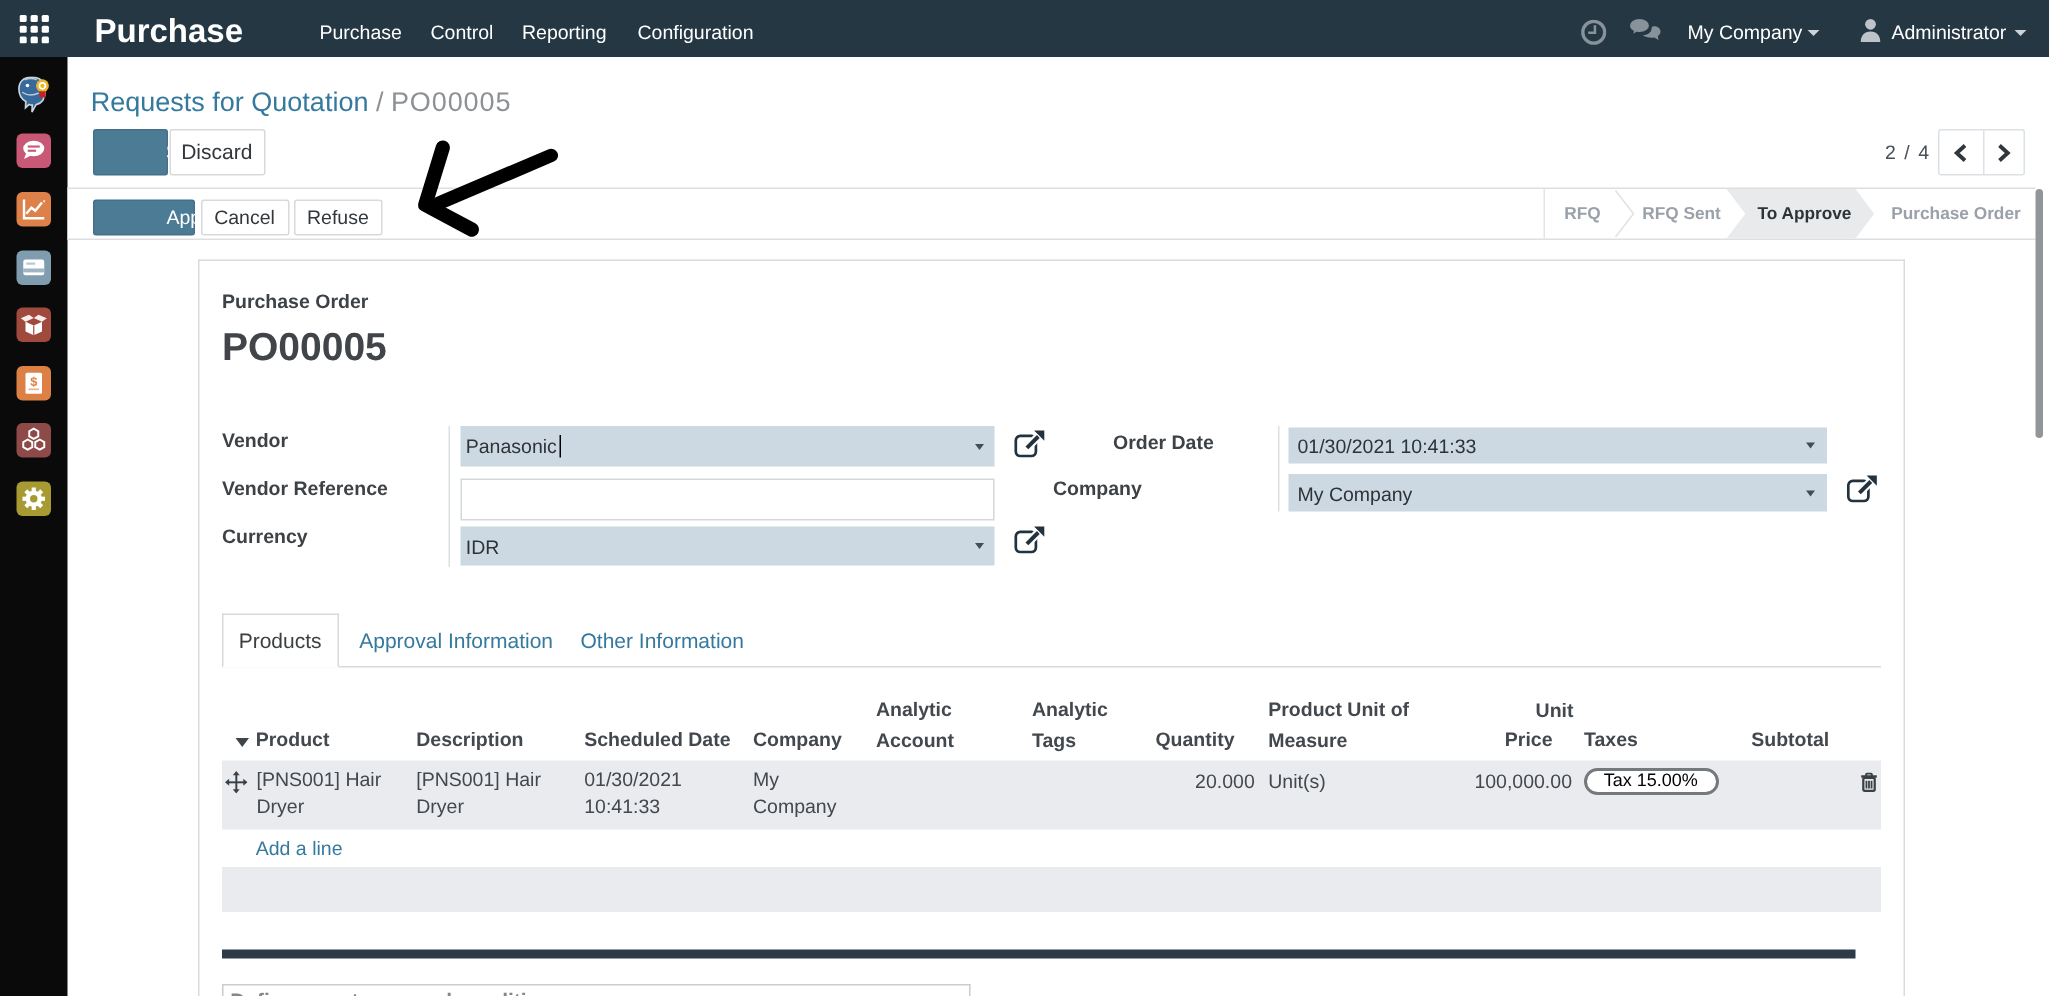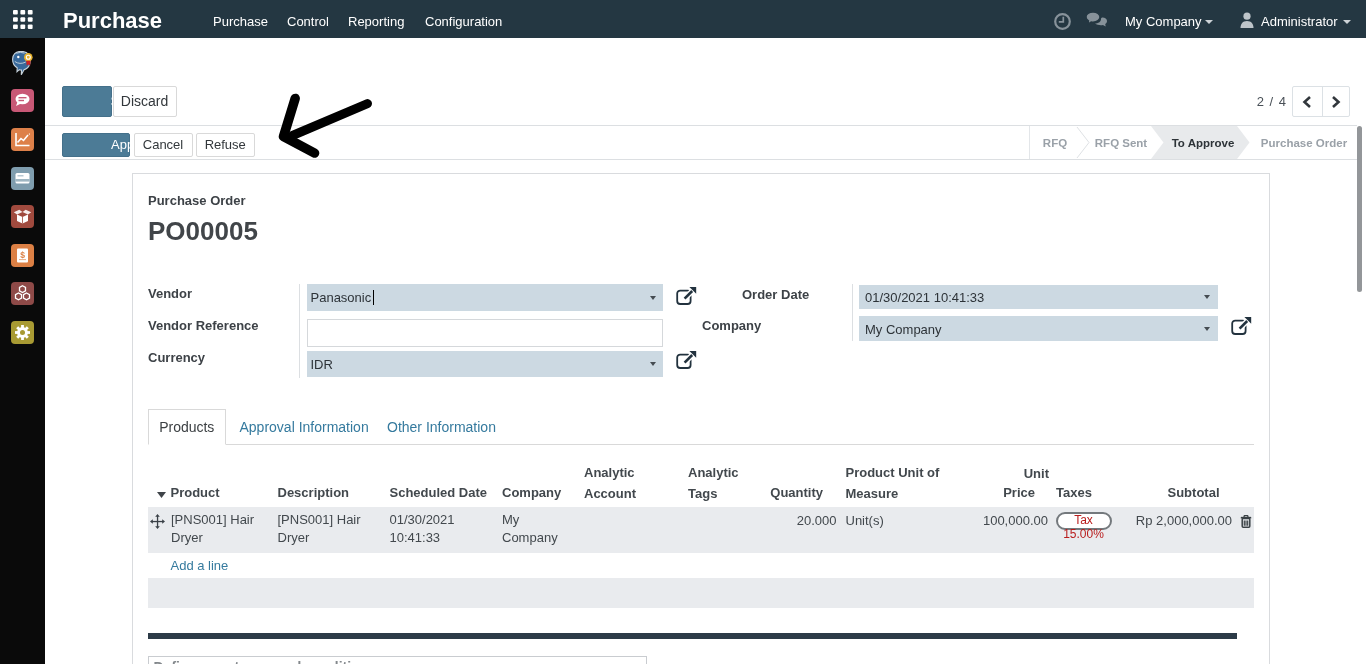--- a/index.html
+++ b/index.html
@@ -148,20 +148,24 @@
           <rect x="4" y="10.1" width="15" height="2.8"></rect>
           <rect x="10.1" y="4" width="2.8" height="15" transform="rotate(45 11.5 11.5)"></rect>
           <rect x="10.1" y="4" width="2.8" height="15" transform="rotate(-45 11.5 11.5)"></rect>
         </g>
         <circle cx="11.5" cy="11.5" r="5.4" fill="#fff"></circle>
         <circle cx="11.5" cy="11.5" r="2.5" fill="#a89a33"></circle>
       </svg>
     </div>
   </div>
 
+  <div class="abs" style="left:60.5px;top:58px; font-size:18px;">
+    <span class="link">Requests for Quotation</span>
+    <span style="color:#8c9196"> / </span><span style="color:#8c9196;letter-spacing:.6px">PO00005</span>
+  </div>
 
   <div class="btn btn-p" style="left:61.5px;top:86px;width:48px;height:31px;line-height:29px;">Save</div>
   <div class="btn btn-w" style="left:112.5px;top:86px;width:64px;height:31px;line-height:29px;">Discard</div>
 
   <div class="abs" style="left:1187px;top:93.5px;width:100px;text-align:right;color:#495057;font-size:13px;letter-spacing:1px;">2 / 4</div>
   <div class="abs" style="left:1292px;top:86px;width:58px;height:31px;border:1px solid #dce1e5;border-radius:2px;background:#fff;">
     <div class="abs" style="left:28.5px;top:0;width:1px;height:29px;background:#dce1e5;"></div>
     <svg class="abs" style="left:9px;top:9px" width="9" height="12" viewBox="0 0 9 12">
         <path d="M8 1 L2.5 6 L8 11" stroke="#32373c" stroke-width="2.6" fill="none"></path>
       </svg>
@@ -277,22 +281,21 @@
       <polygon points="15,7.5 12.2,5.2 12.2,9.8"></polygon>
     </g>
   </svg>
   <div class="td" style="left:171px;top:510.6px;">[PNS001] Hair<br>Dryer</div>
   <div class="td" style="left:277.5px;top:510.6px;">[PNS001] Hair<br>Dryer</div>
   <div class="td" style="left:389.5px;top:510.6px;">01/30/2021<br>10:41:33</div>
   <div class="td" style="left:502px;top:510.6px;">My<br>Company</div>
   <div class="td ra" style="left:636.5px;top:511.5px;">20.000</div>
   <div class="td" style="left:845.5px;top:511.5px;">Unit(s)</div>
   <div class="td ra" style="left:848px;top:511.5px;">100,000.00</div>
-  <div class="abs" style="left:1055.5px;top:512px;width:56px;height:17.5px;background:#fff;border:2px solid #74797d;border-radius:9px;text-align:center;line-height:13.5px;font-size:12px;color:#b91c1c;">Tax 15.00%</div>
-  <div class="td ra" style="left:1032px;top:512px;">Rp 2,000,000.00</div>
+  <div class="abs" style="left:1055.5px;top:512px;width:90px;height:17.5px;background:#fff;border:2px solid #74797d;border-radius:9px;text-align:center;line-height:13.5px;font-size:12px;color:#000000;">Tax 15.00%</div>
   <svg class="abs" style="left:1239.5px;top:515px" width="12" height="13" viewBox="0 0 12 13">
     <rect x="2.2" y="3.6" width="7.6" height="8.6" rx="1" fill="none" stroke="#3a4145" stroke-width="1.5"></rect>
     <path d="M0.8 2.7 H11.2" stroke="#3a4145" stroke-width="1.7"></path>
     <path d="M4.1 2.3 V1.3 Q4.1 .6 4.8 .6 H7.2 Q7.9 .6 7.9 1.3 V2.3" fill="none" stroke="#3a4145" stroke-width="1.3"></path>
     <path d="M4.3 5.5 V10.7 M6 5.5 V10.7 M7.7 5.5 V10.7" stroke="#3a4145" stroke-width="1.2"></path>
   </svg>
 
   <div class="td link" style="left:170.5px;top:556.5px;">Add a line</div>
   <div class="trow" style="top:578.2px;height:29.5px;"></div>
 

